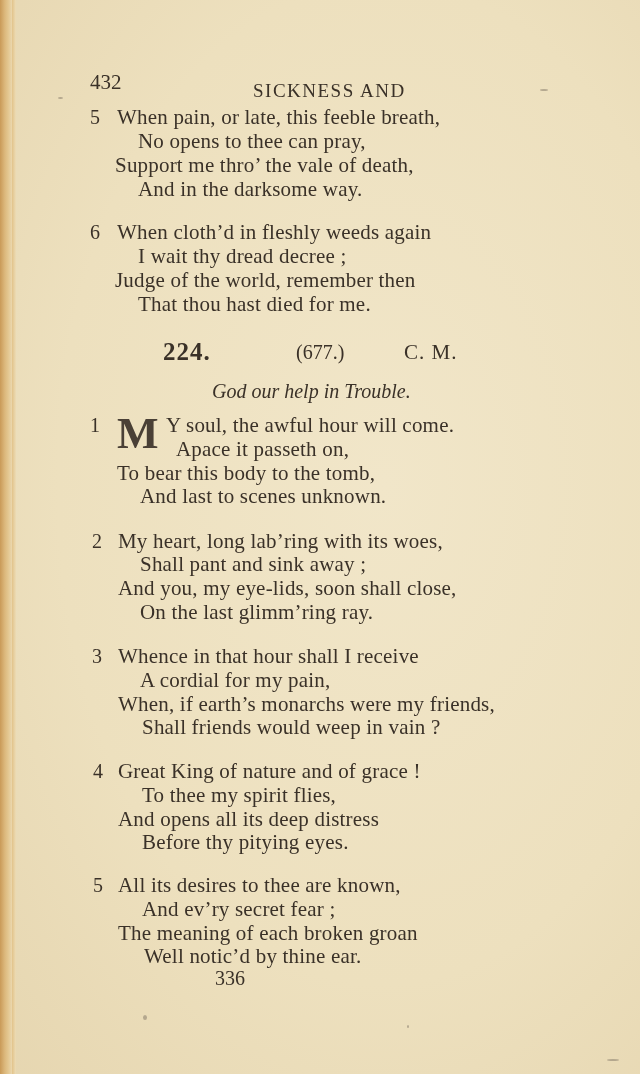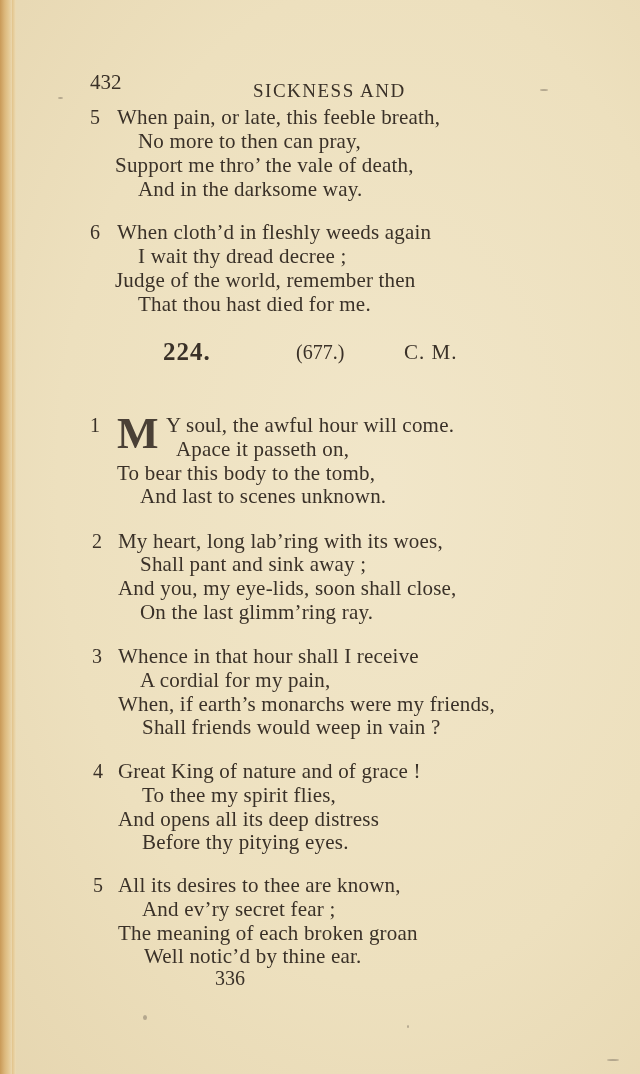--- a/index.html
+++ b/index.html
@@ -46,36 +46,37 @@
 <div class="page">
   <div class="spine"></div>
   <div class="spine2"></div>
 
   <div class="header-num">432</div>
   <div class="header-title">SICKNESS AND</div>
 
   <div>
     <div class="num" style="left:90px;top:105px">5</div>
     <div class="line" style="left:117px;top:105px">When pain, or late, this feeble breath,</div>
-    <div class="line" style="left:138px;top:129px">No more to then can pray,</div>
+    <div class="line" style="left:138px;top:129px">No opens to thee can pray,</div>
     <div class="line" style="left:115px;top:153px">Support me thro’ the vale of death,</div>
     <div class="line" style="left:138px;top:177px">And in the darksome way.</div>
   </div>
 
   <div>
     <div class="num" style="left:90px;top:220px">6</div>
     <div class="line" style="left:117px;top:220px">When cloth’d in fleshly weeds again</div>
     <div class="line" style="left:138px;top:244px">I wait thy dread decree ;</div>
     <div class="line" style="left:115px;top:268px">Judge of the world, remember then</div>
     <div class="line" style="left:138px;top:292px">That thou hast died for me.</div>
   </div>
 
   <div class="hymn-no">224.</div>
   <div class="hymn-alt">(677.)</div>
   <div class="hymn-meter">C. M.</div>
+  <div class="subtitle">God our help in Trouble.</div>
 
   <div>
     <div class="num" style="left:90px;top:413px">1</div>
     <div class="dropcap">M</div>
     <div class="line" style="left:166px;top:413px">Y soul, the awful hour will come.</div>
     <div class="line" style="left:176px;top:437px">Apace it passeth on,</div>
     <div class="line" style="left:117px;top:461px">To bear this body to the tomb,</div>
     <div class="line" style="left:140px;top:484px">And last to scenes unknown.</div>
   </div>
 

